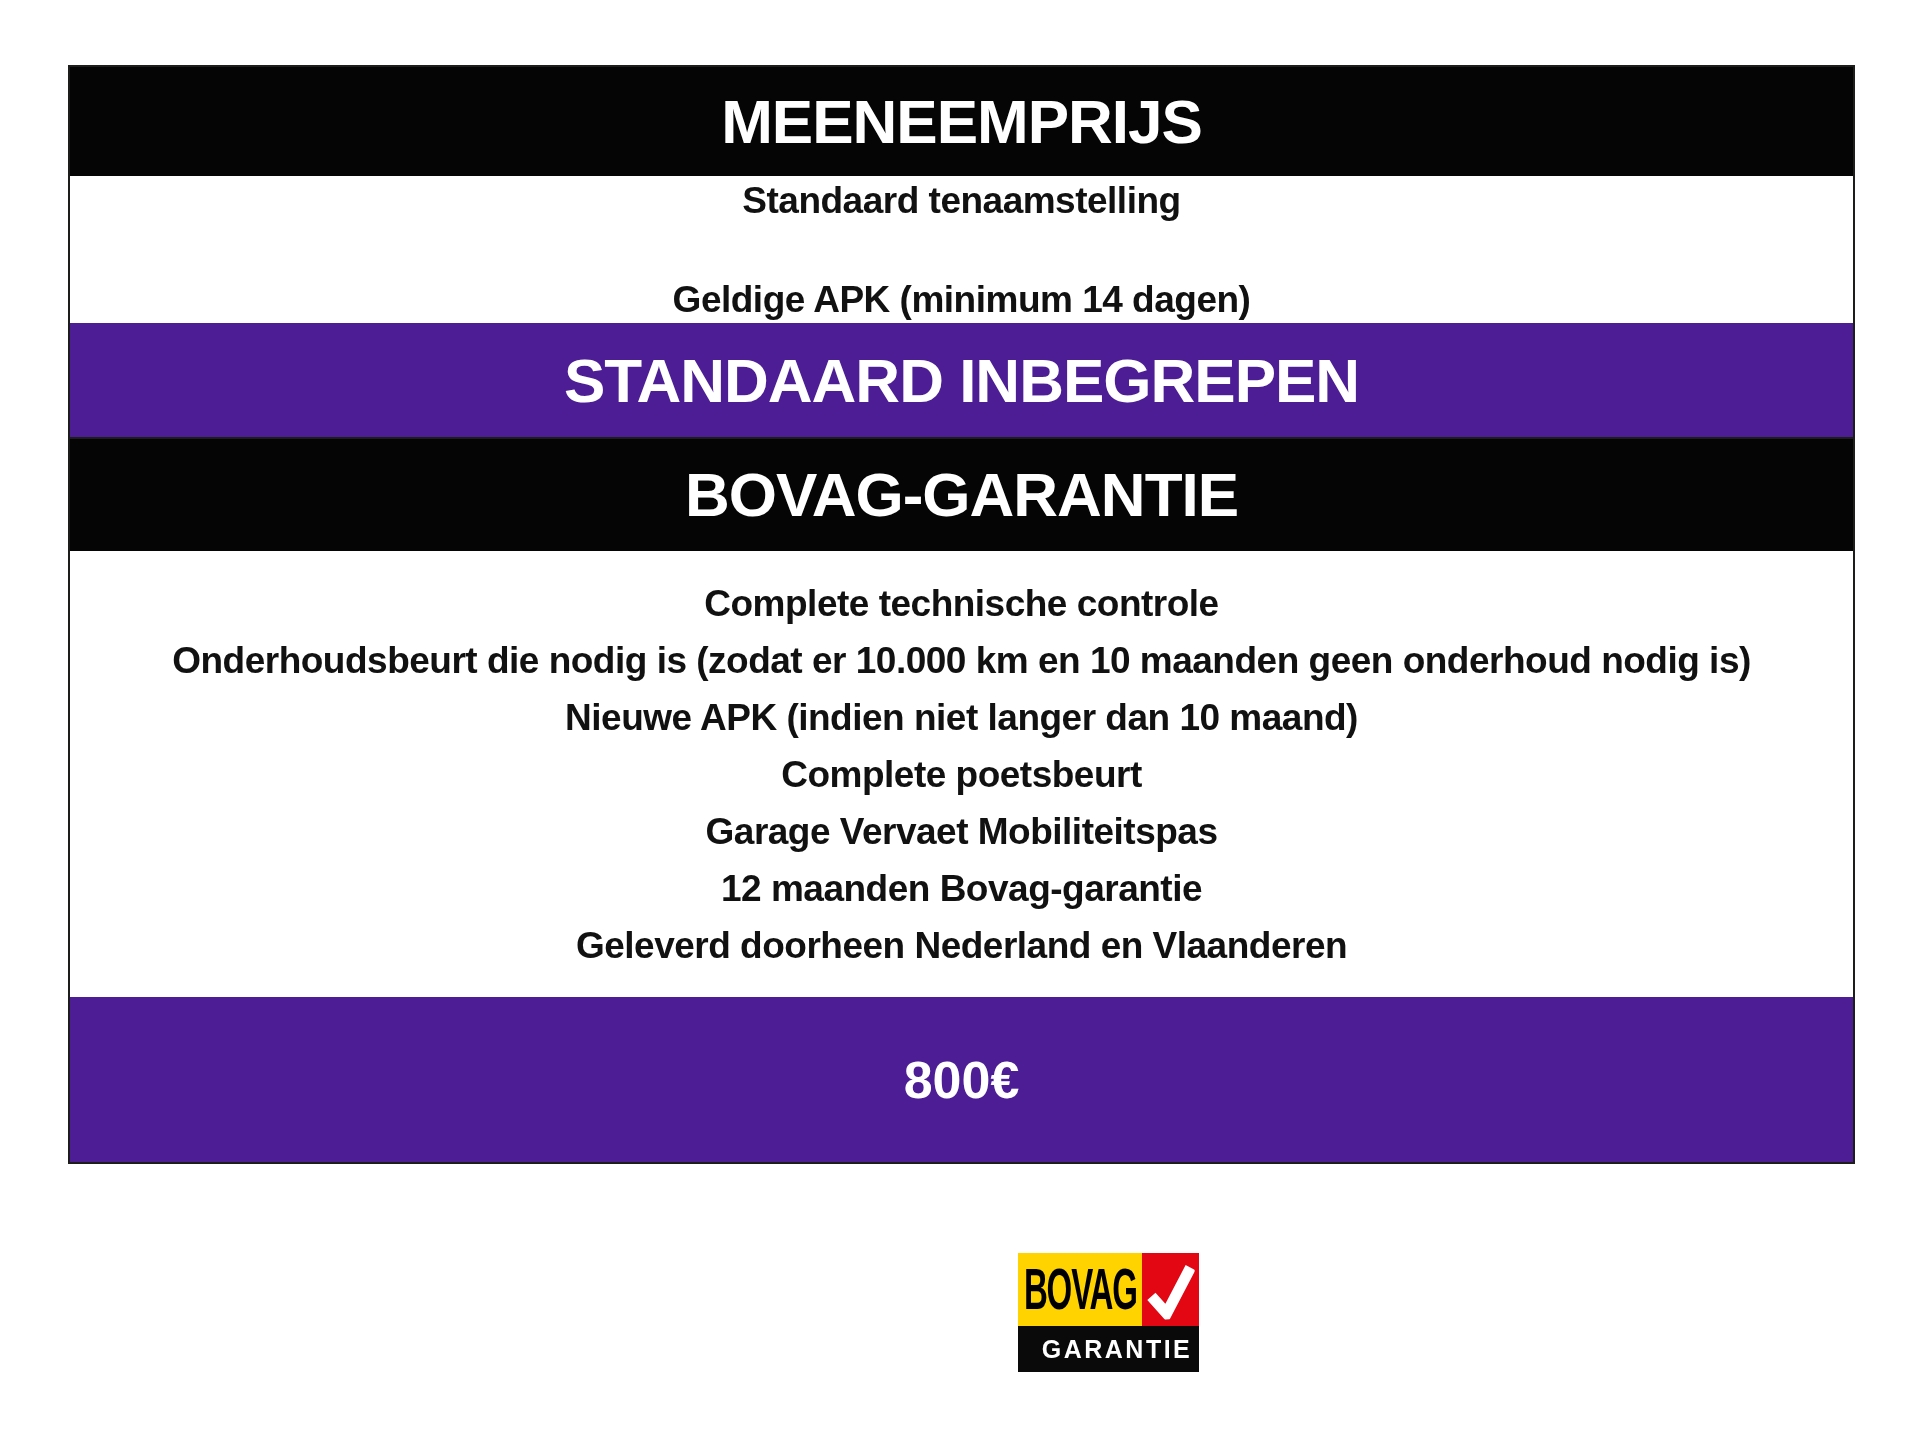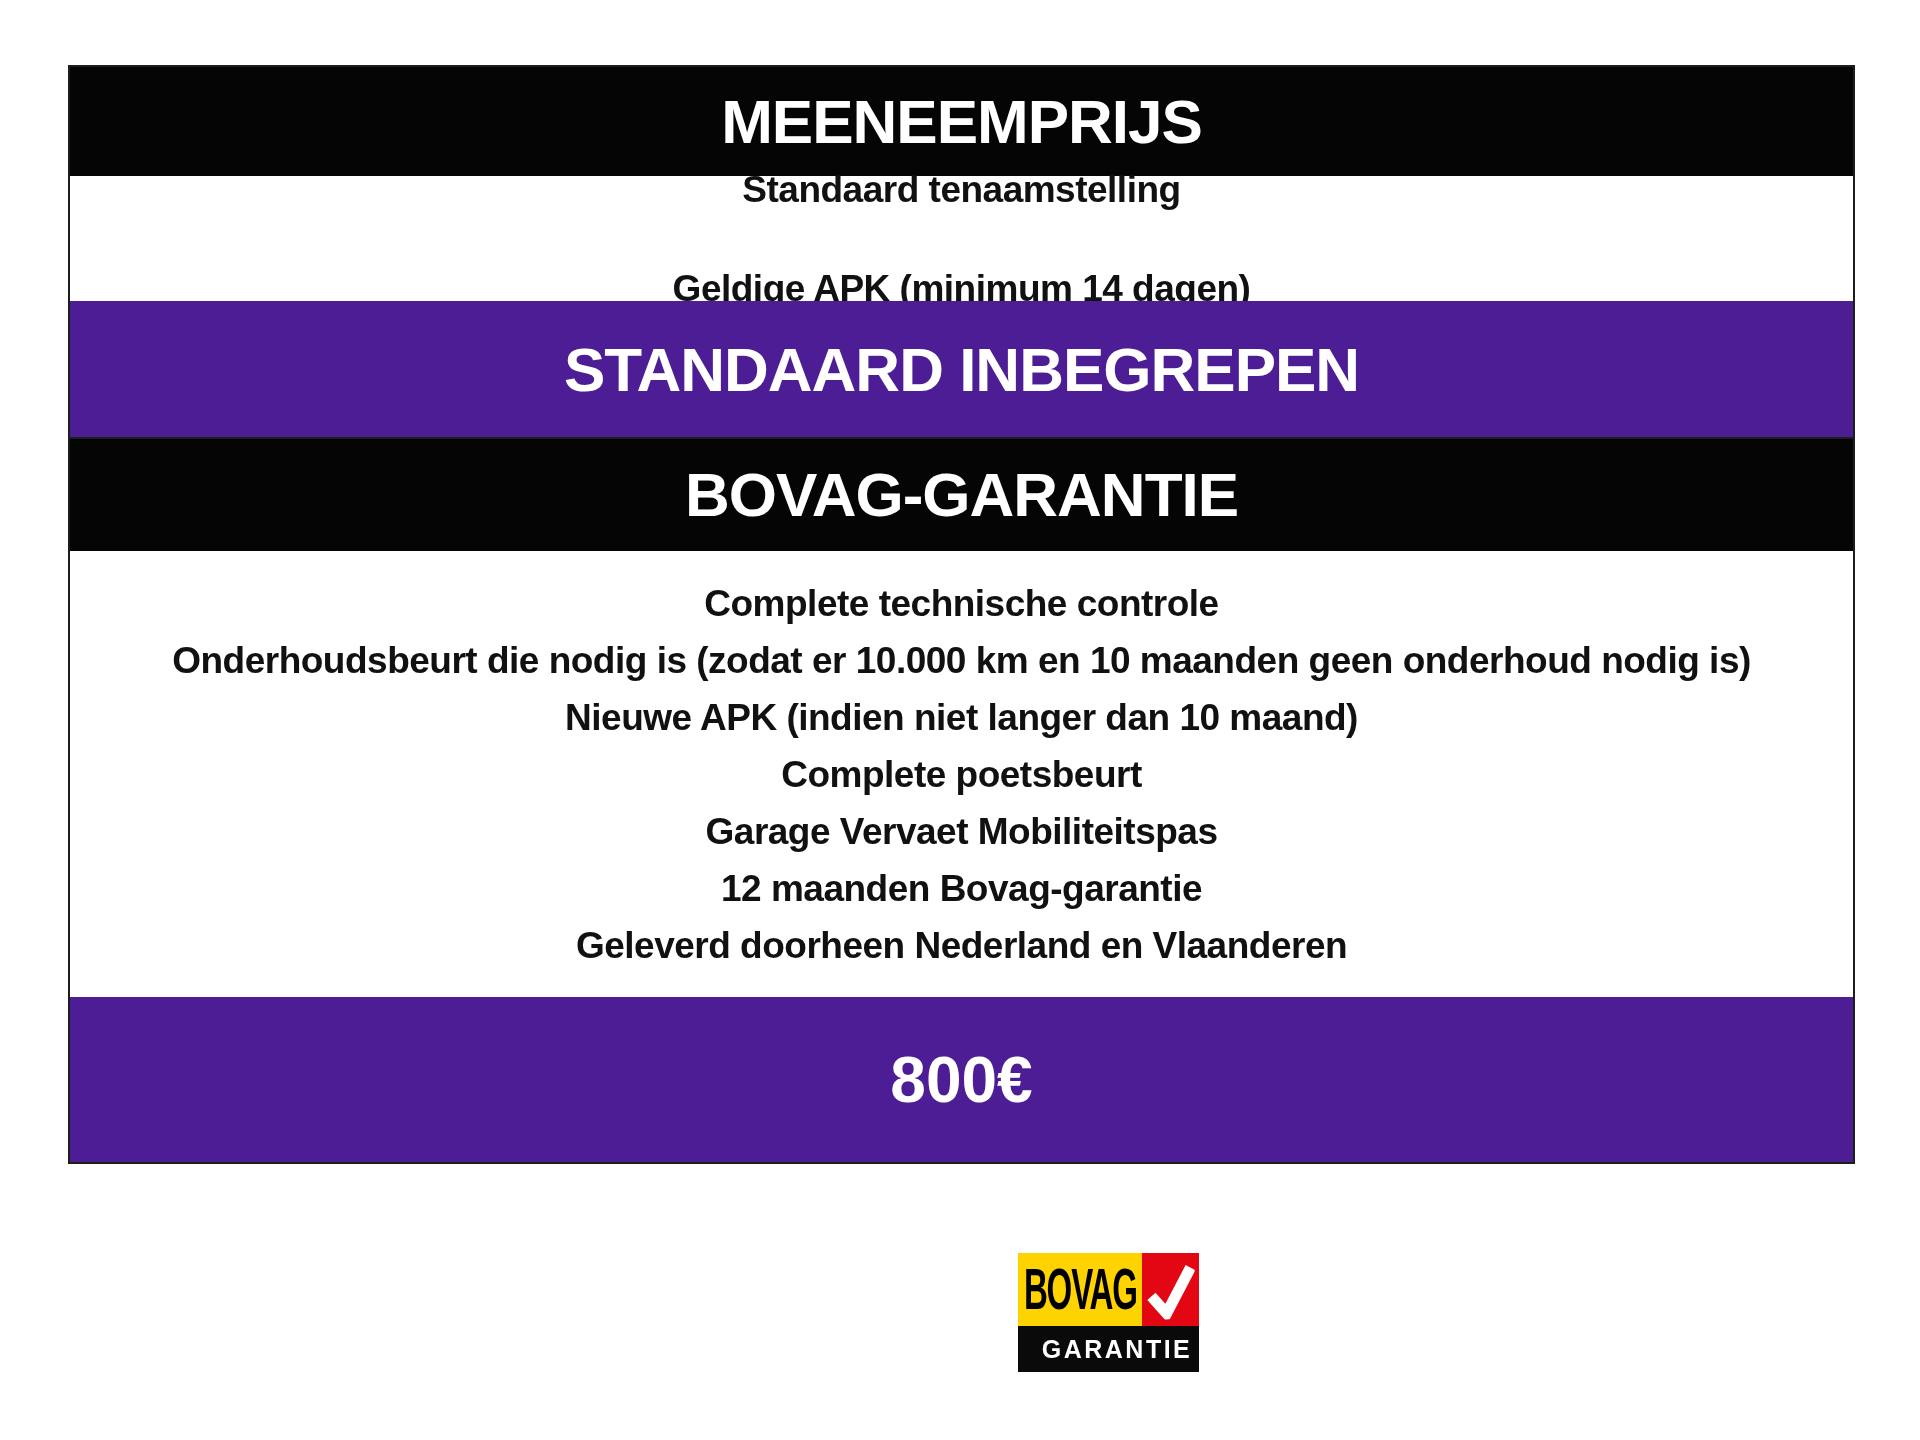--- a/index.html
+++ b/index.html
@@ -42,27 +42,27 @@
     color: #ffffff;
     font-weight: 700;
     font-size: 62px;
     letter-spacing: -1px;
     line-height: 1;
     white-space: nowrap;
   }
   .price-text {
     color: #ffffff;
     font-weight: 700;
-    font-size: 64px;
+    font-size: 52px;
     line-height: 1;
     white-space: nowrap;
   }
 
   .block-1 .bar-header { height: 109px; }
-  .block-1 .body       { height: 125px; gap: 42px; }
+  .block-1 .body       { height: 147px; gap: 42px; }
   .block-1 .bar-footer { flex: 1; }
 
   .block-2 .bar-header { height: 112px; }
   .block-2 .body       { height: 446px; }
   .block-2 .bar-footer { flex: 1; }
 
   .body {
     background: #ffffff;
     display: flex;
     flex-direction: column;

